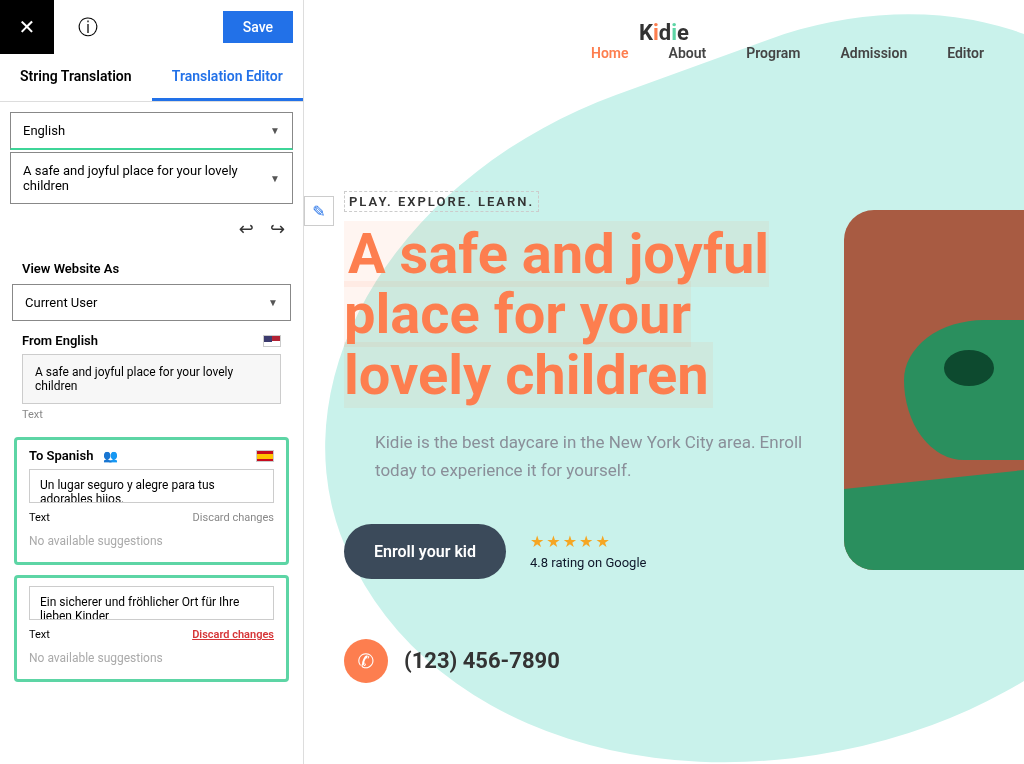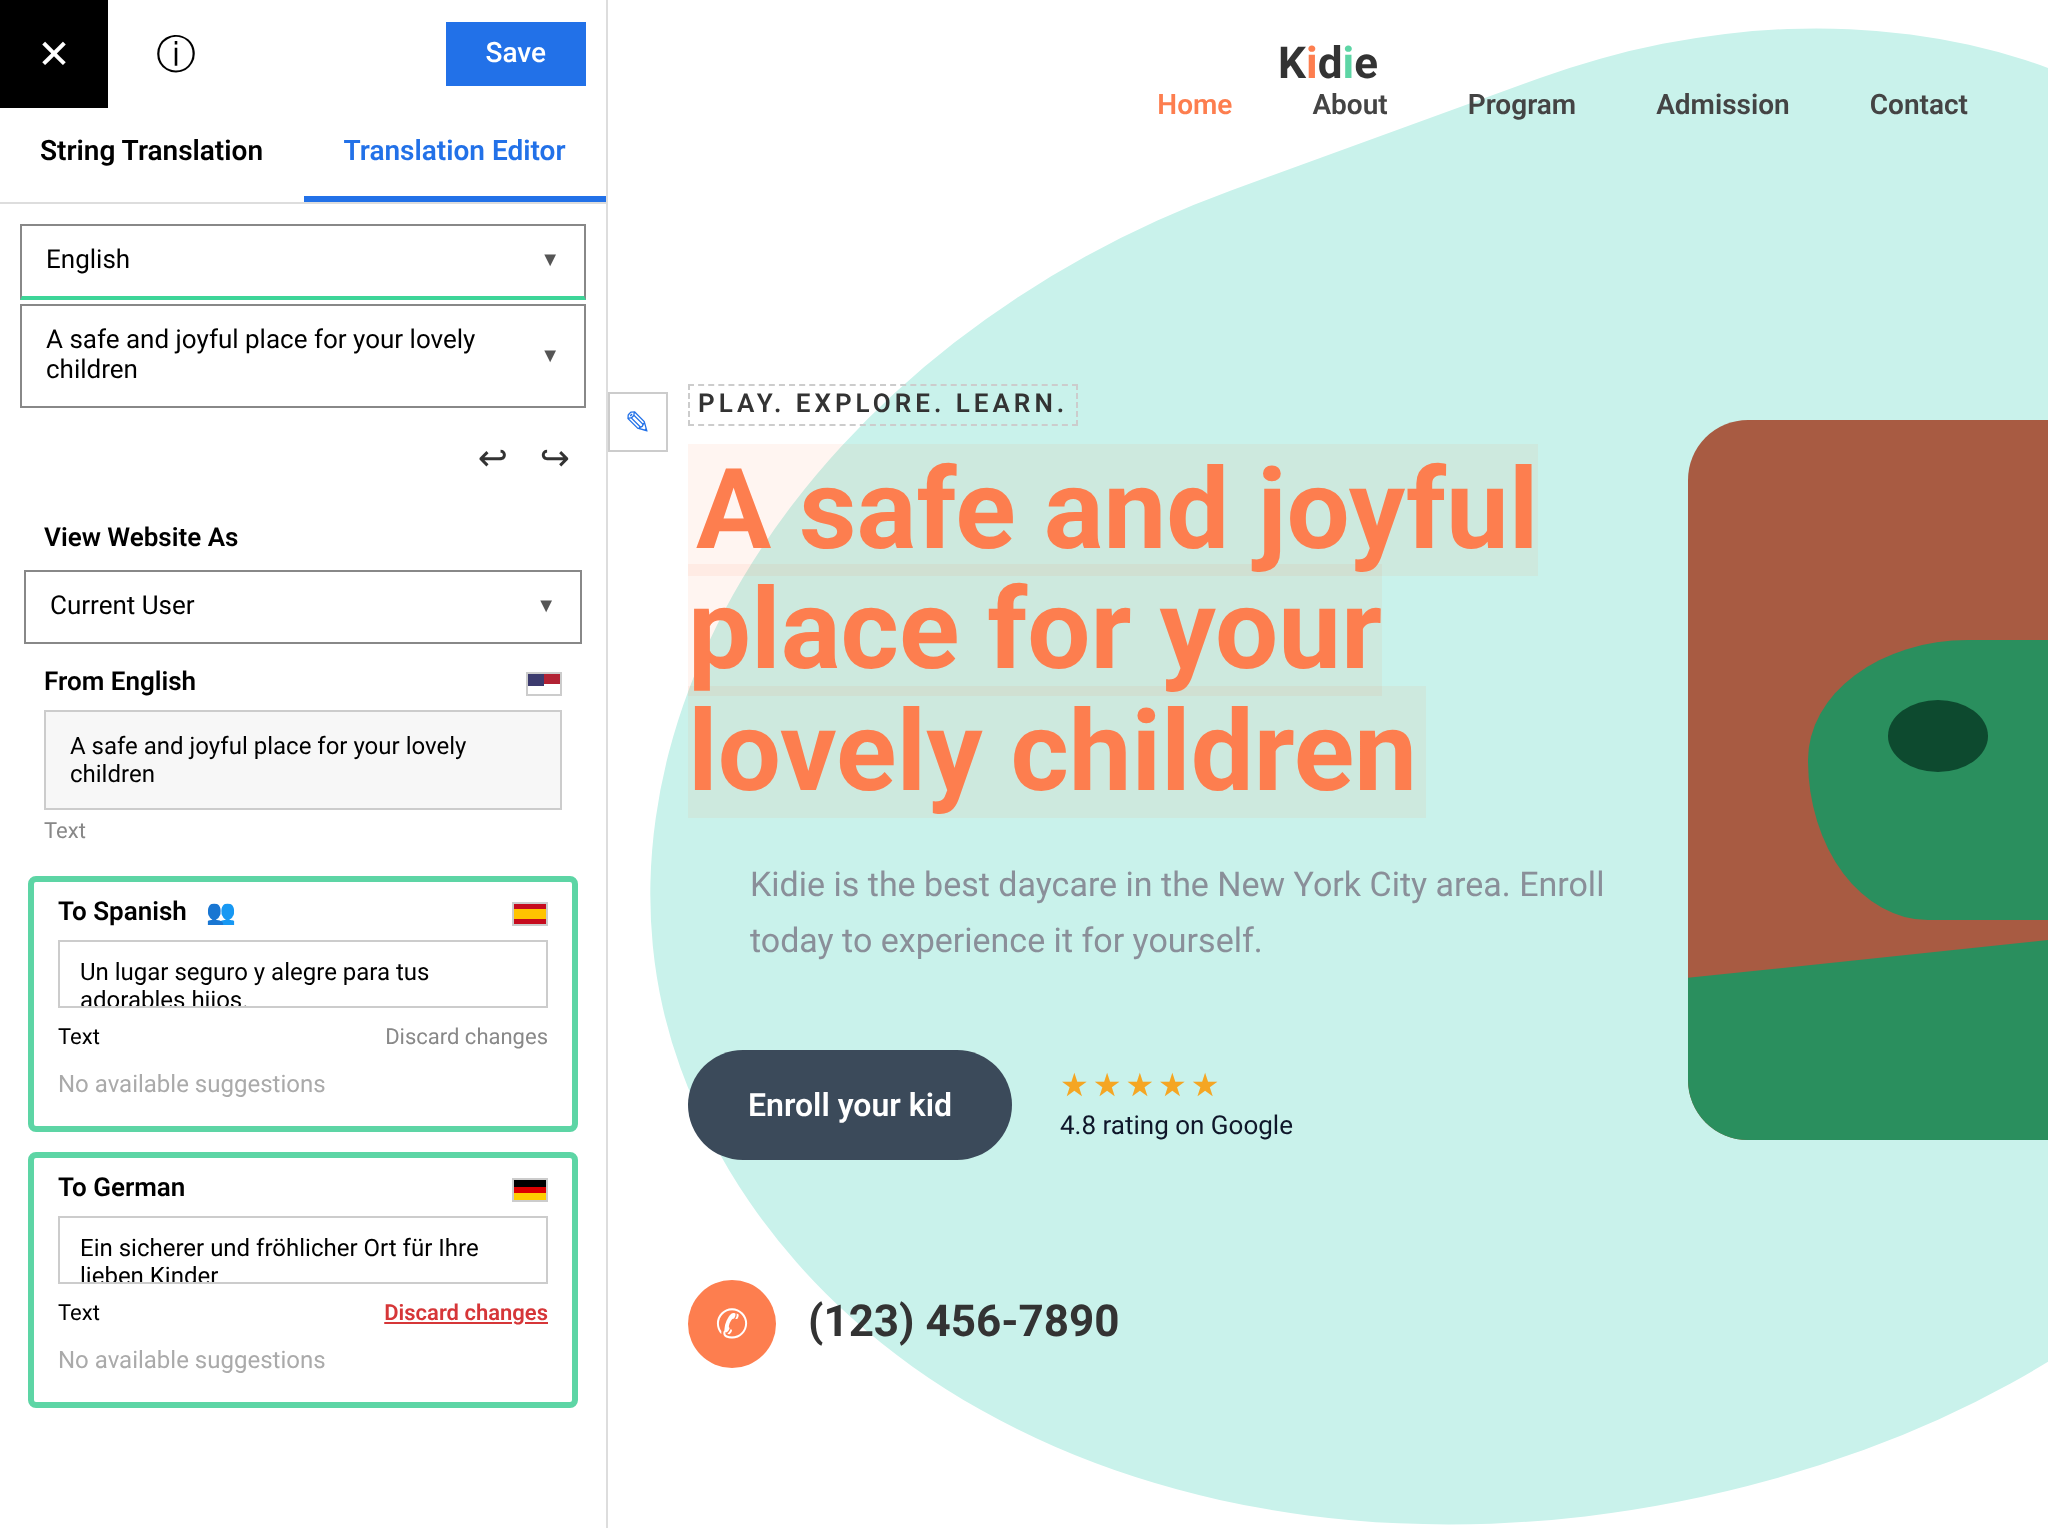--- a/index.html
+++ b/index.html
@@ -116,45 +116,41 @@
       </div>
       <textarea class="trans-input" style="">Un lugar seguro y alegre para tus adorables hijos.</textarea>
       <div class="trans-footer">
         <span>Text</span>
         <span class="discard">Discard changes</span>
       </div>
       <div class="no-sugg">No available suggestions</div>
     </div>
 
     <div class="trans-block">
-      <div class="trans-head">
-        <span>To German</span>
-        <span class="flag flag-de"></span>
-      </div>
       <textarea class="trans-input" style="">Ein sicherer und fröhlicher Ort für Ihre lieben Kinder</textarea>
       <div class="trans-footer">
         <span>Text</span>
         <span class="discard red">Discard changes</span>
       </div>
       <div class="no-sugg">No available suggestions</div>
     </div>
   </div>
 </div>
 
 <div class="preview">
   <div class="bg-blob"></div>
   <div class="edit-badge">✎</div>
   <div class="site-header">
     <div class="logo"><span class="k1">K</span><span class="i1">i</span><span class="d">d</span><span class="i2">i</span><span class="e">e</span></div>
     <div class="nav">
       <span class="nav-item active">Home</span>
       <span class="nav-item">About</span>
       <span class="nav-item">Program</span>
       <span class="nav-item">Admission</span>
-      <span class="nav-item">Contact</span>
+      <span class="nav-item">Editor</span>
     </div>
   </div>
   <div class="hero">
     <span class="tagline">PLAY. EXPLORE. LEARN.</span>
     <h1 class="hero-title"><span class="hl">A safe and joyful place for your lovely children</span></h1>
     <p class="hero-sub">Kidie is the best daycare in the New York City area. Enroll today to experience it for yourself.</p>
     <div class="cta-row">
       <button class="cta-btn">Enroll your kid</button>
       <div>
         <div class="rating-stars">★★★★★</div>

